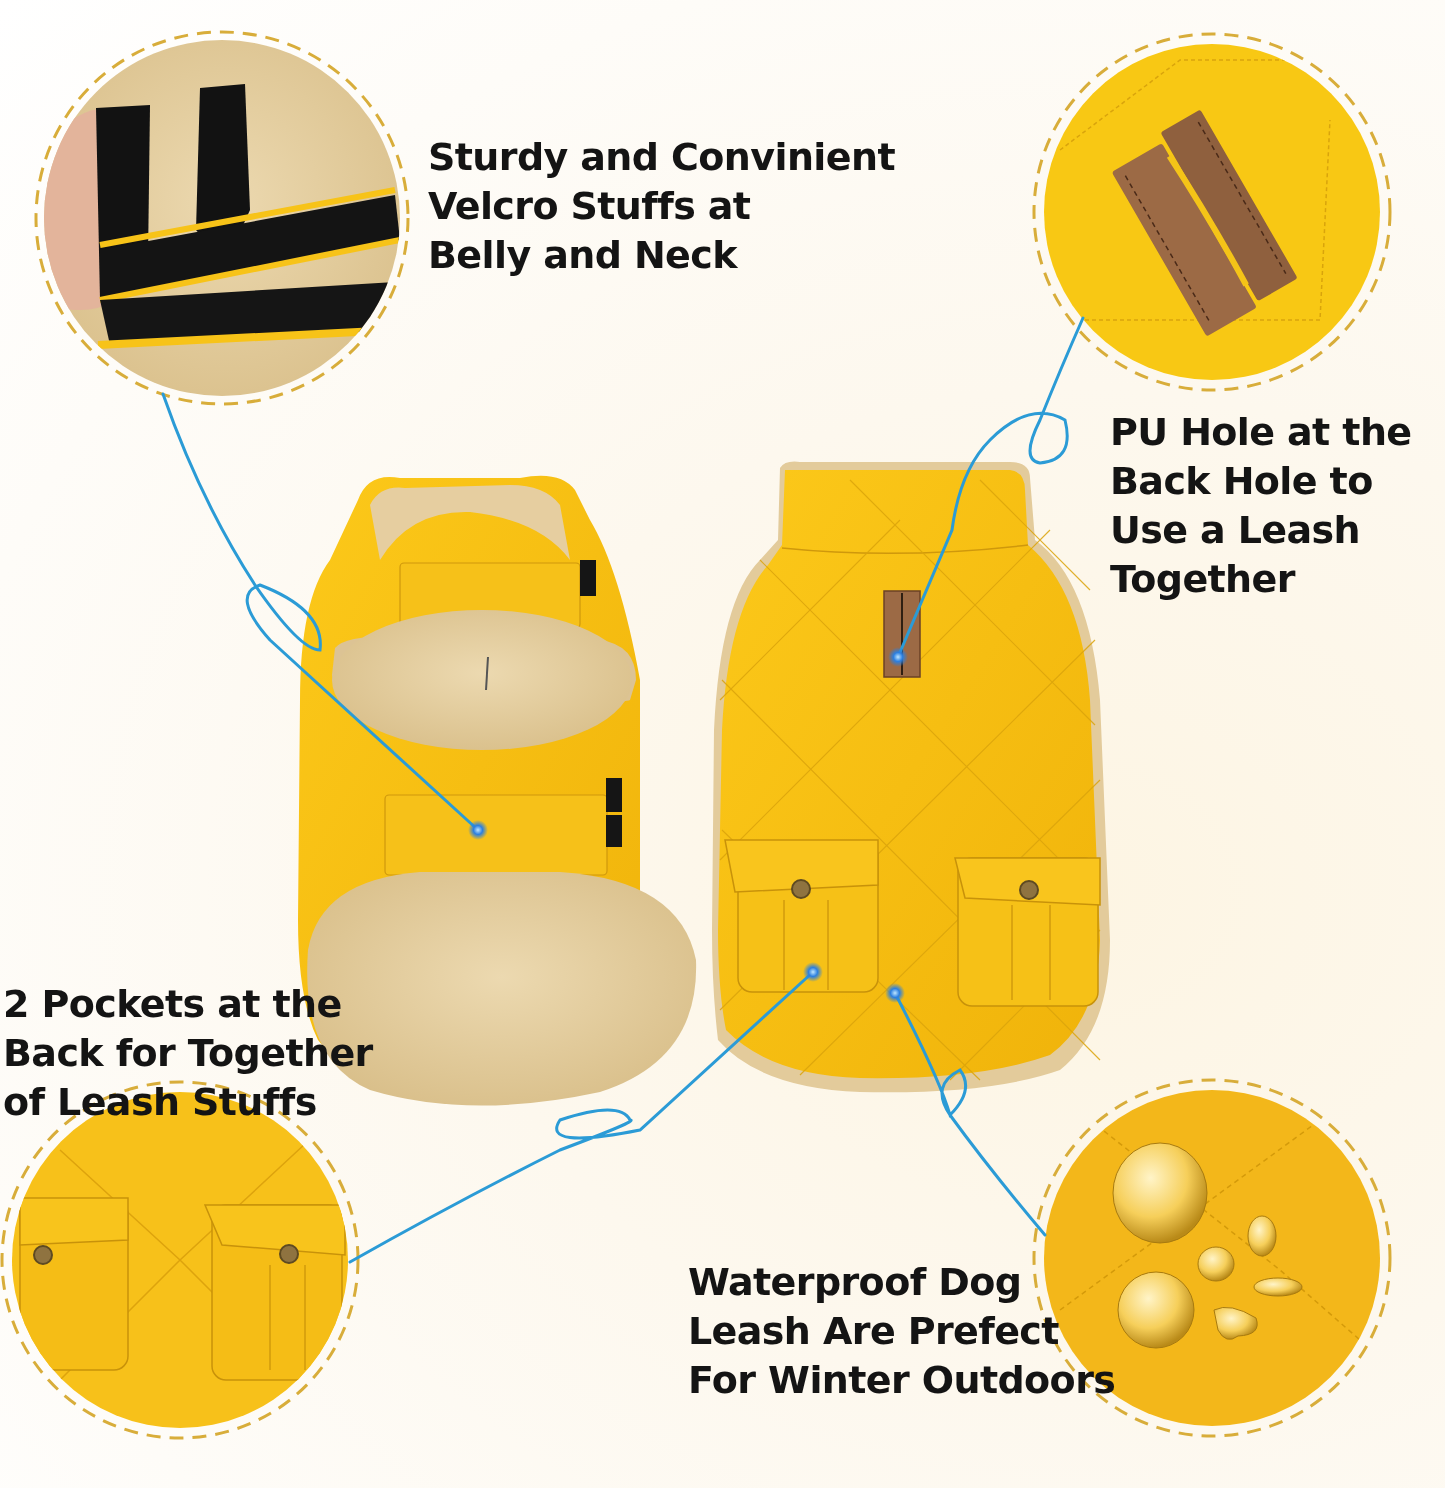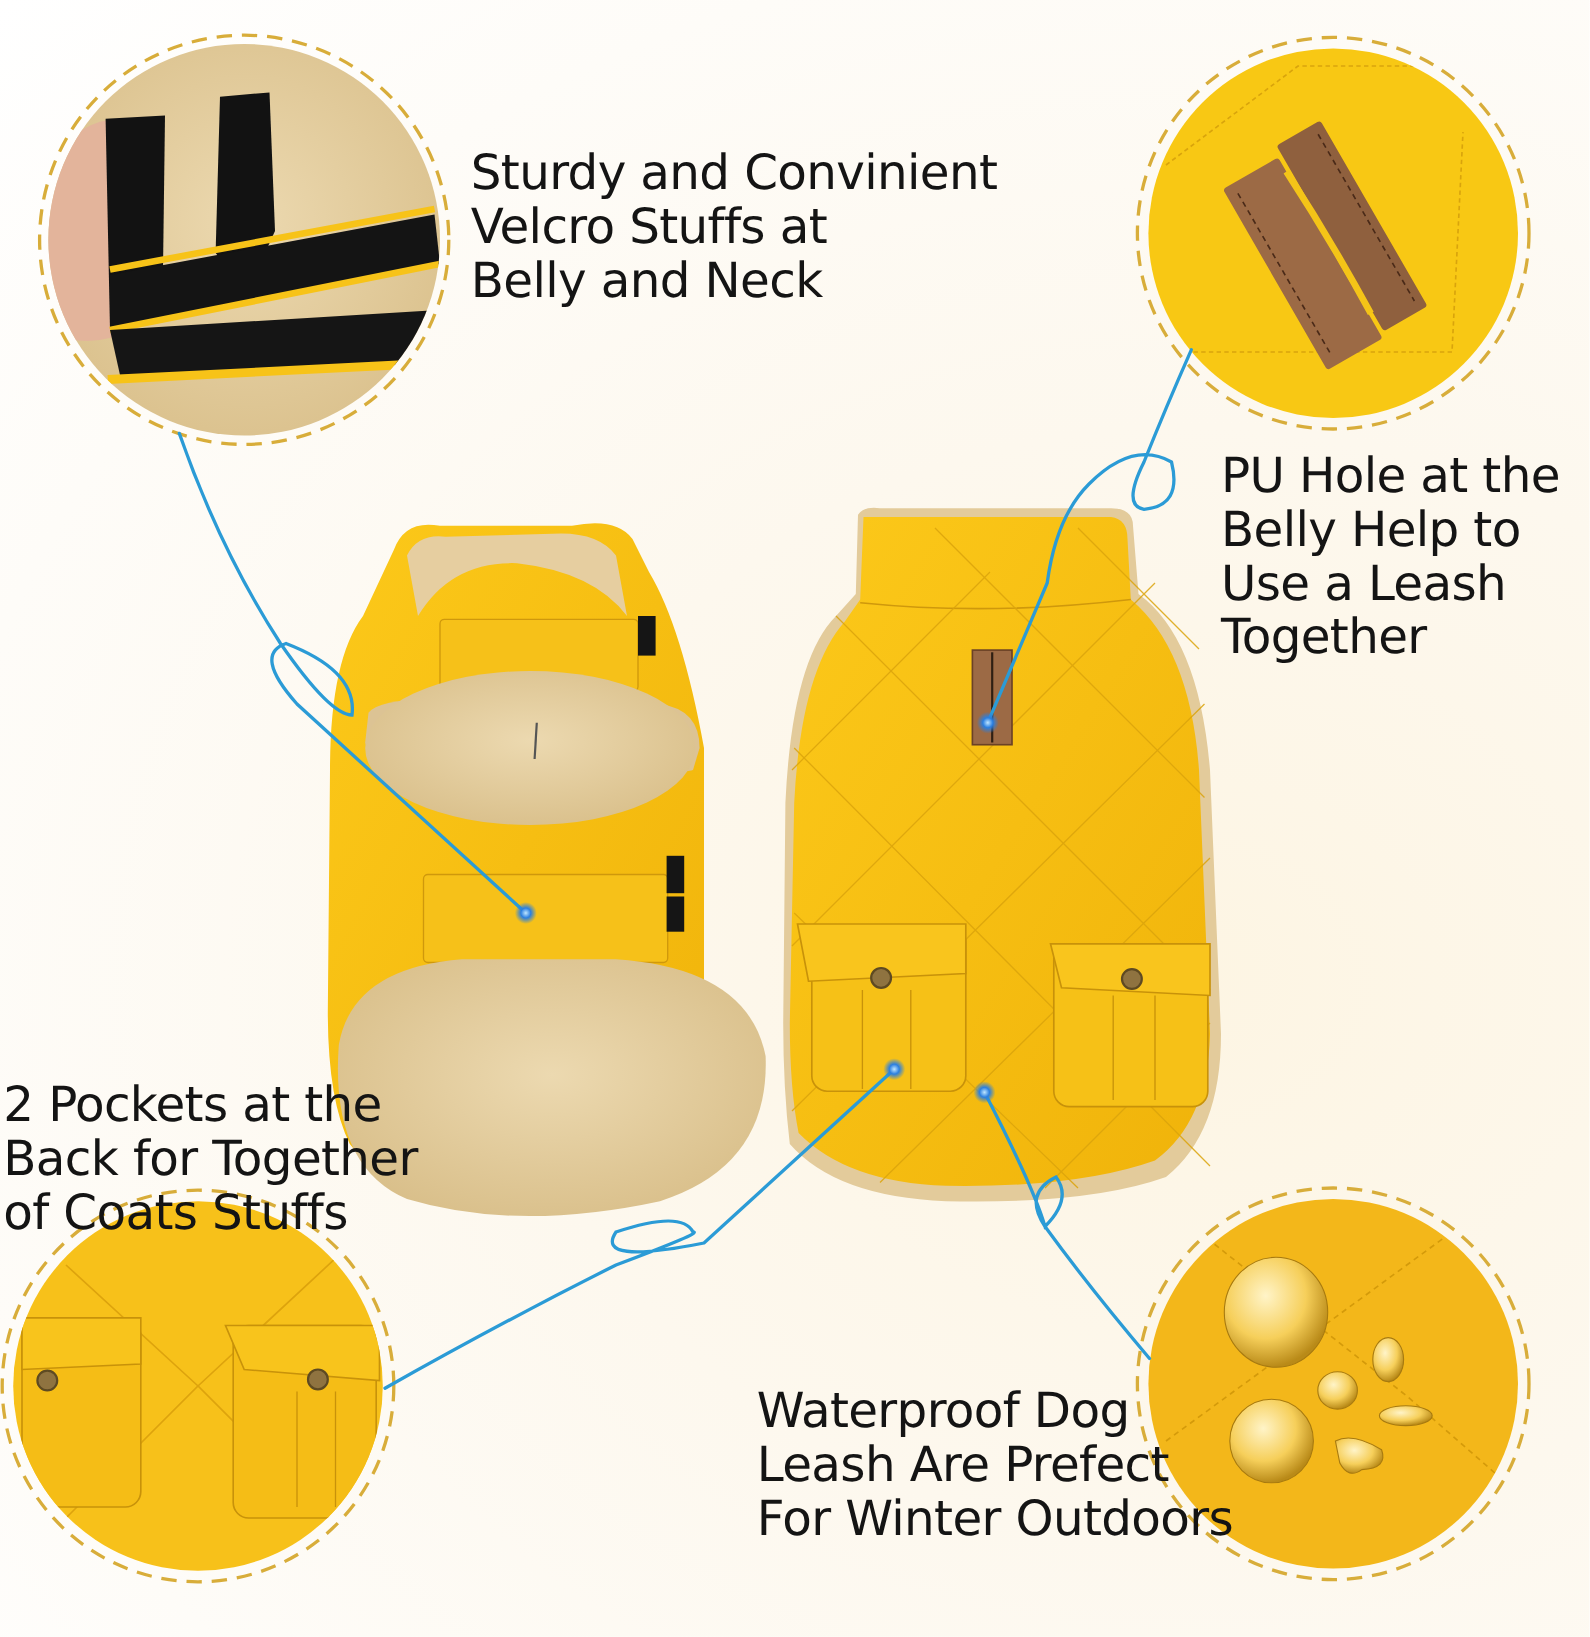--- a/index.html
+++ b/index.html
@@ -5,21 +5,21 @@
     html, body { margin: 0; padding: 0; }
     body {
       width: 1445px; height: 1488px; overflow: hidden; position: relative;
       background: radial-gradient(ellipse at 75% 60%, #fdf5e3 0%, #fdf8ee 40%, #fefcf8 75%, #ffffff 100%);
       font-family: "DejaVu Sans", "Liberation Sans", sans-serif;
     }
     #art { position: absolute; left: 0; top: 0; width: 1445px; height: 1488px; }
     .caption {
       position: absolute; margin: 0; color: #141414;
       font-family: "DejaVu Sans", "Liberation Sans", sans-serif;
-      font-size: 44px; line-height: 49px; font-weight: 400; letter-spacing: -0.6px;
+      font-size: 38px; line-height: 49px; font-weight: 700; letter-spacing: -0.6px;
     }
     .caption span { display: block; white-space: nowrap; }
     #cap-velcro { left: 428px; top: 133px; }
     #cap-pu { left: 1110px; top: 408px; }
     #cap-pockets { left: 3px; top: 932px; margin-top: 48px; }
     #cap-waterproof { left: 688px; top: 1258px; }
   </style>
 </head>
 <body>
 
@@ -184,28 +184,28 @@
 </svg>
 
 <div id="cap-velcro" class="caption">
   <span>Sturdy and Convinient</span>
   <span>Velcro Stuffs at</span>
   <span>Belly and Neck</span>
 </div>
 
 <div id="cap-pu" class="caption">
   <span>PU Hole at the</span>
-  <span>Belly Help to</span>
+  <span>Back Hole to</span>
   <span>Use a Leash</span>
   <span>Together</span>
 </div>
 
 <div id="cap-pockets" class="caption">
   <span>2 Pockets at the</span>
   <span>Back for Together</span>
-  <span>of Coats Stuffs</span>
+  <span>of Leash Stuffs</span>
 </div>
 
 <div id="cap-waterproof" class="caption">
   <span>Waterproof Dog</span>
   <span>Leash Are Prefect</span>
   <span>For Winter Outdoors</span>
 </div>
 
 </body></html>

